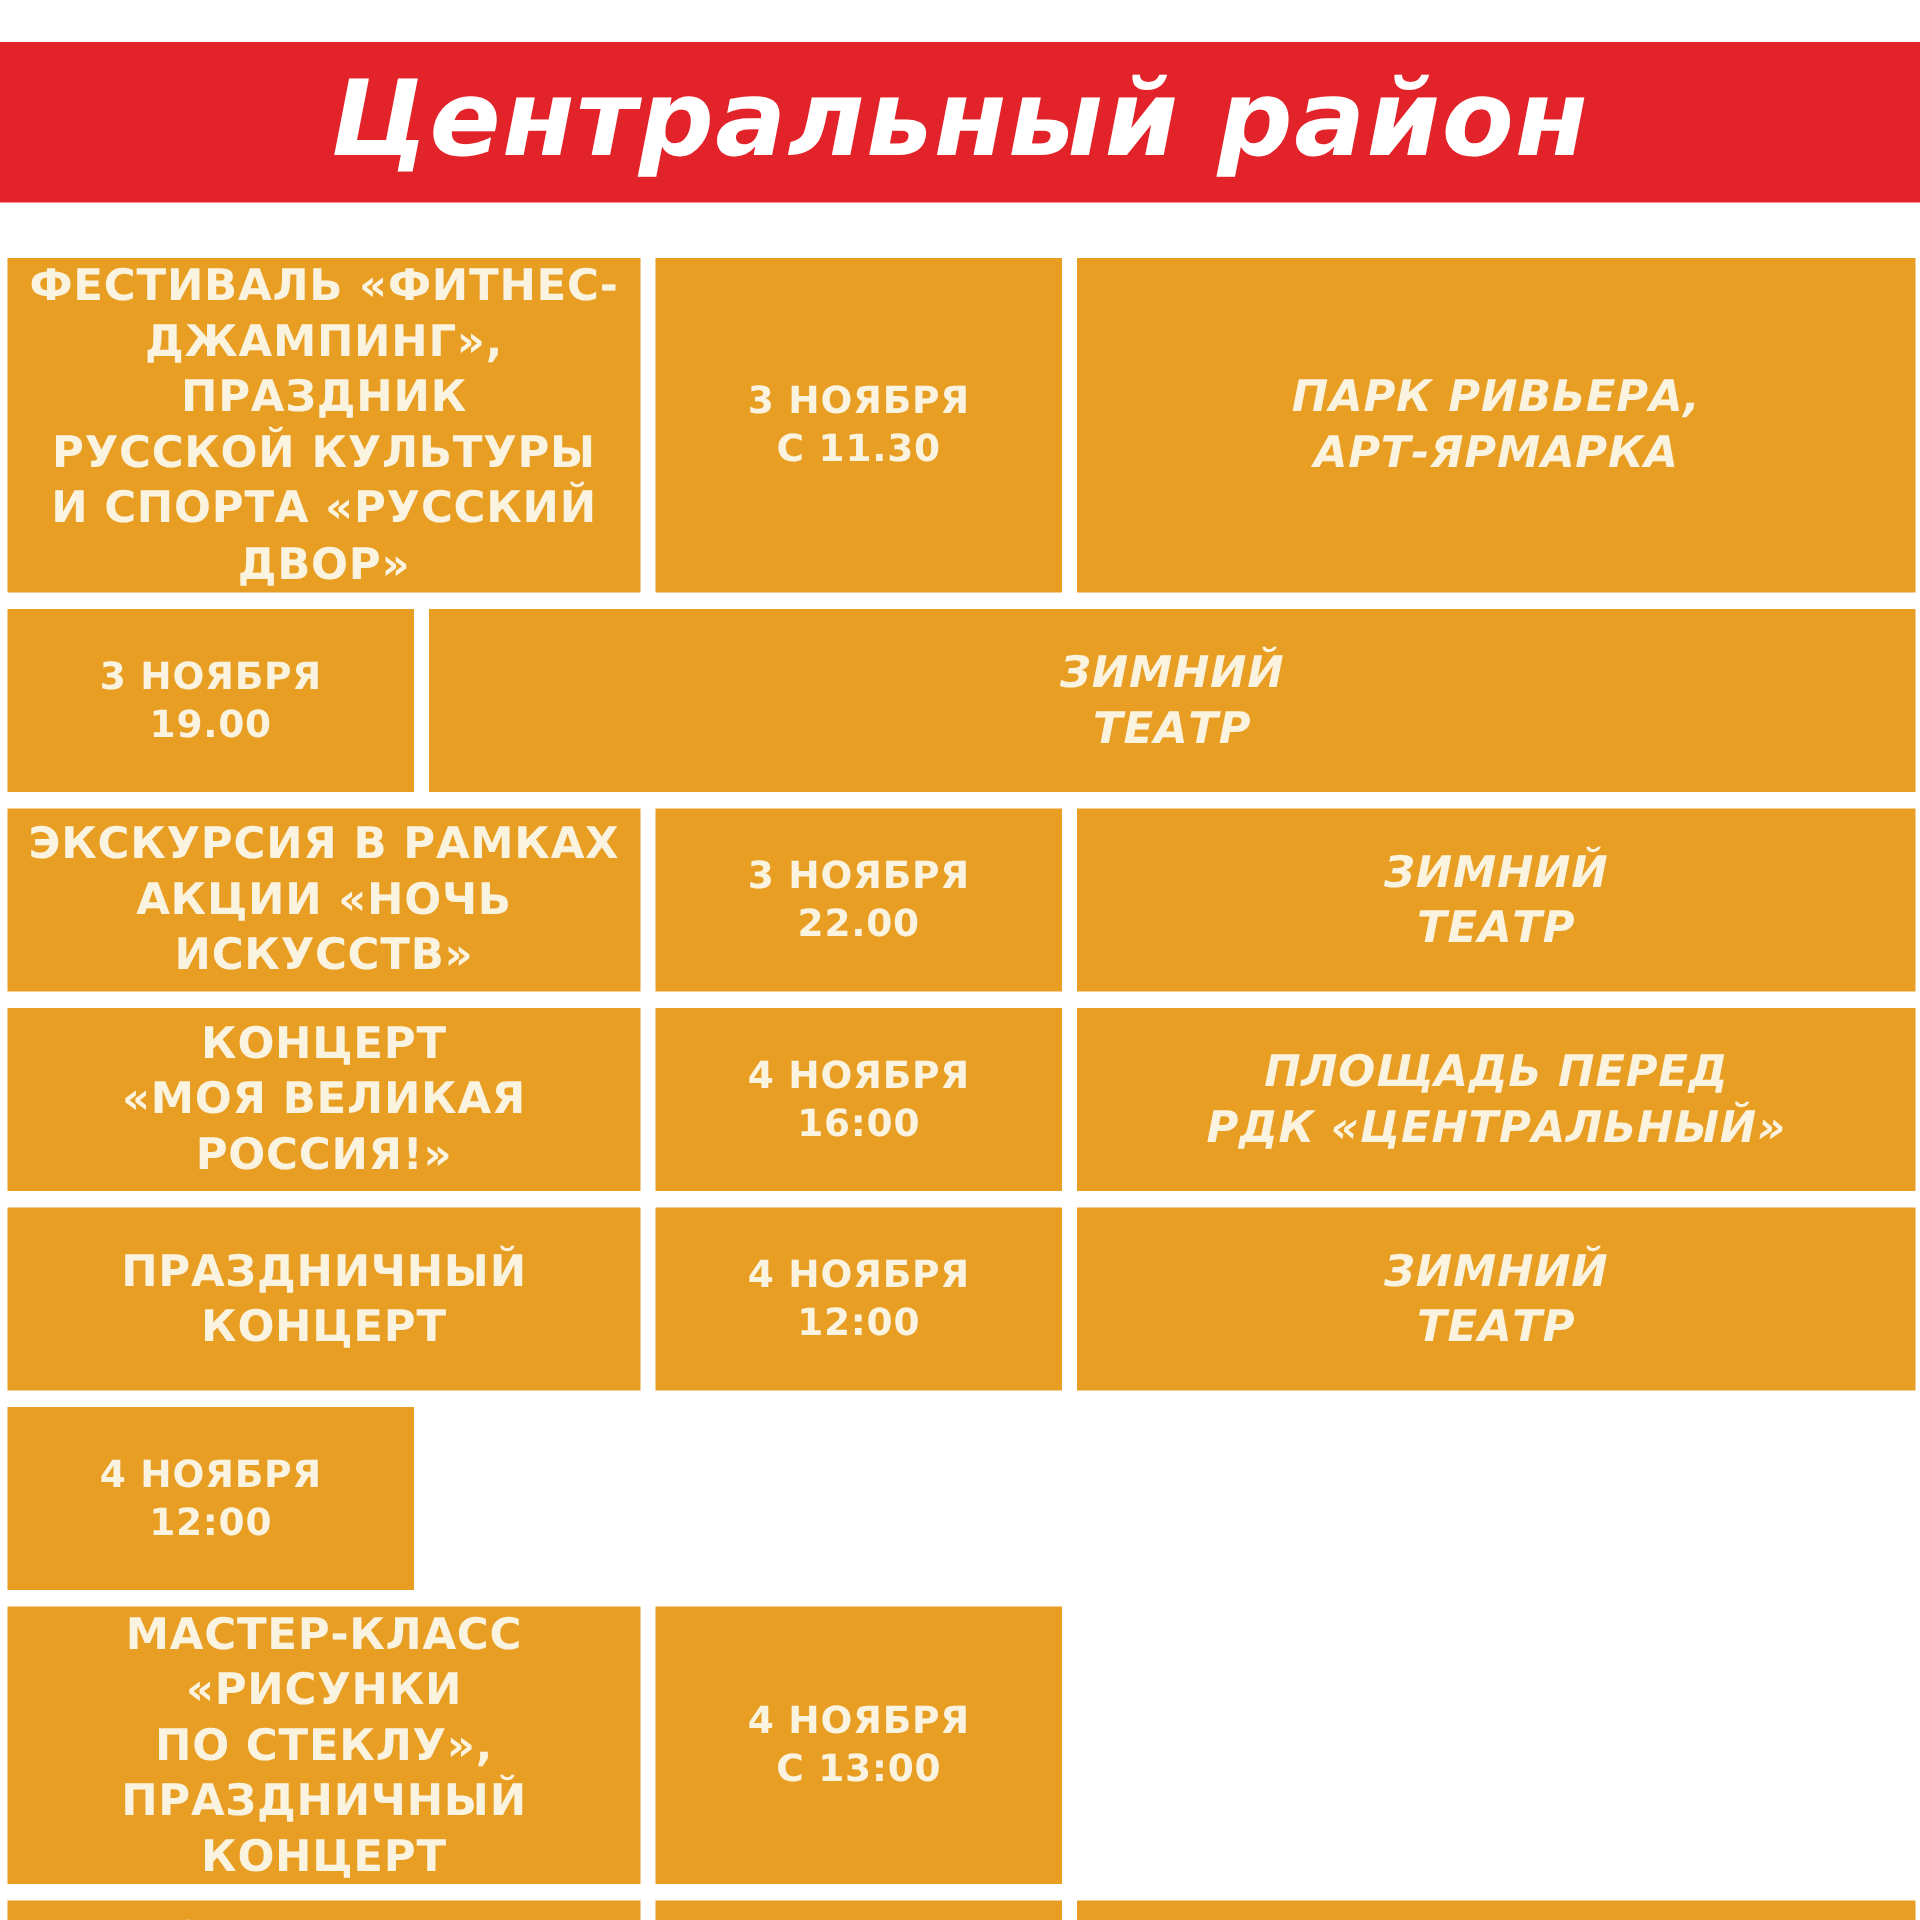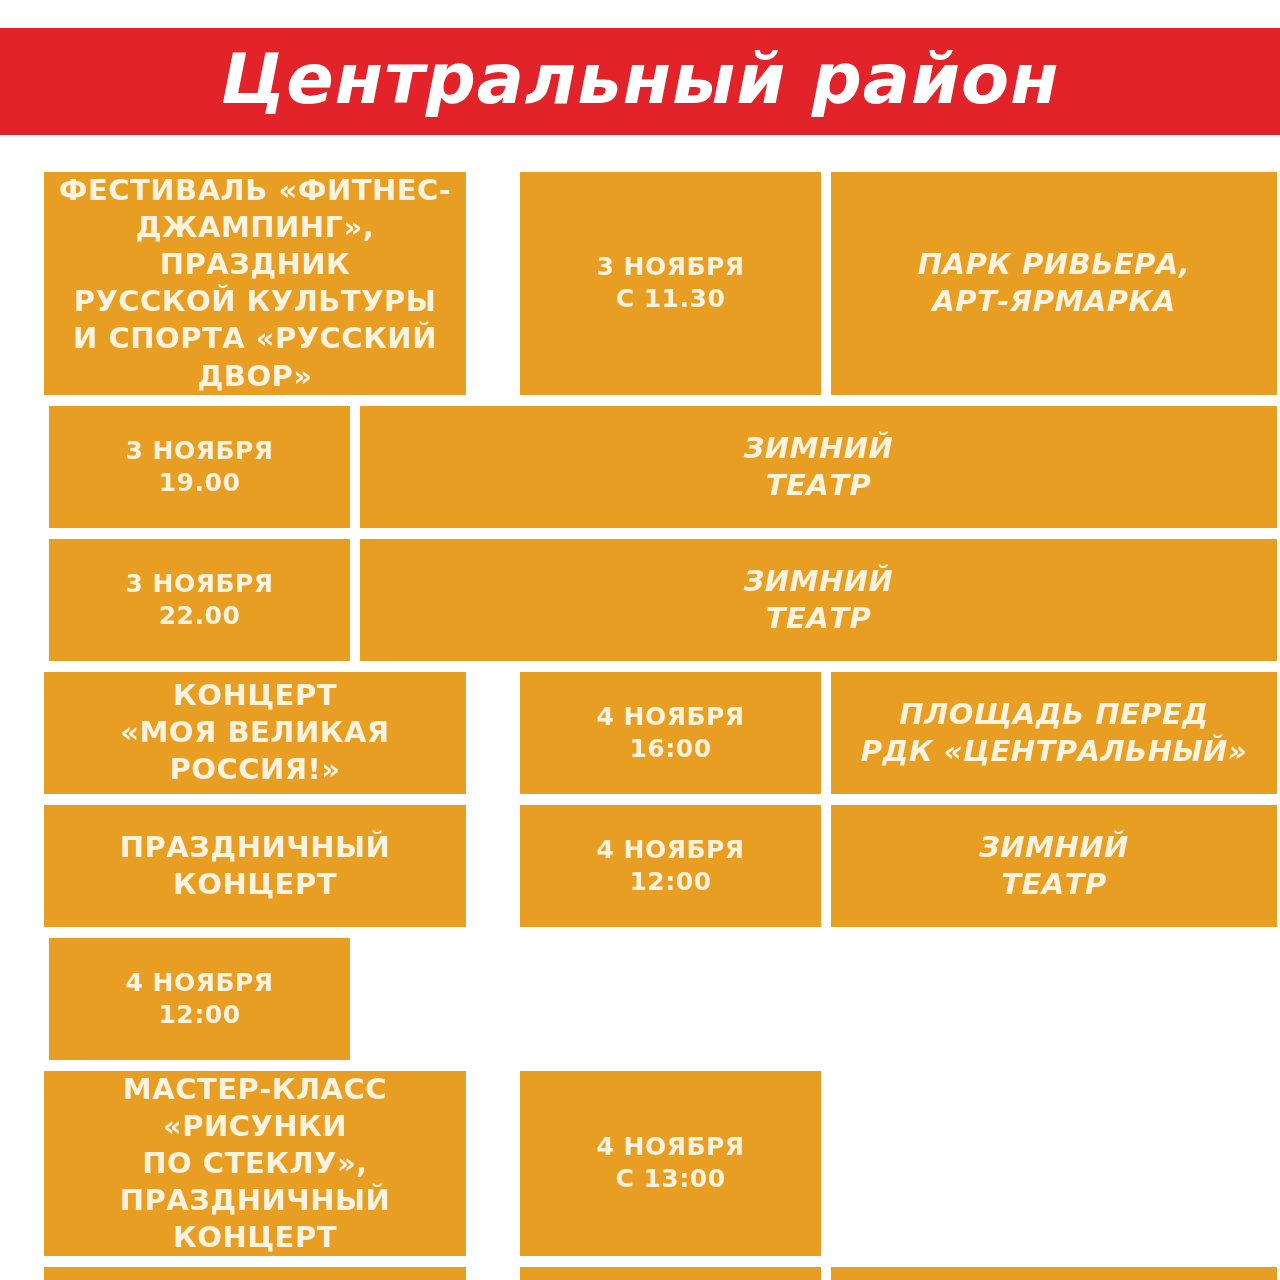--- a/index.html
+++ b/index.html
@@ -59,22 +59,22 @@
     color: var(--cell-text, #faf3e0);
     font-weight: bold;
     text-align: center;
     display: flex;
     align-items: center;
     justify-content: center;
     white-space: pre-line;
     line-height: 1.28;
     letter-spacing: 0.5px;
   }
-  .col-event { width: 422px; font-size: 29px; margin-left: 39px; }
-  .col-date  { width: 301px; font-size: 25px; margin-left: 44px; }
+  .col-event { width: 422px; font-size: 29px; }
+  .col-date  { width: 271px; font-size: 25px; }
   .col-venue { flex: 1;      font-size: 29px; font-style: italic; }
 </style>
 </head>
 <body>
 
 <div class="banner">
   <div class="banner-title">Центральный район</div>
 </div>
 
 <div class="schedule">
@@ -91,20 +91,22 @@
   </div>
 
   <div class="row">
     <div class="cell col-date">3 НОЯБРЯ
 19.00</div>
     <div class="cell col-venue">ЗИМНИЙ
 ТЕАТР</div>
   </div>
 
   <div class="row">
+    <div class="cell col-event">ЭКСКУРСИЯ В РАМКАХ
+АКЦИИ «НОЧЬ ИСКУССТВ»</div>
     <div class="cell col-date">3 НОЯБРЯ
 22.00</div>
     <div class="cell col-venue">ЗИМНИЙ
 ТЕАТР</div>
   </div>
 
   <div class="row">
     <div class="cell col-event">КОНЦЕРТ
 «МОЯ ВЕЛИКАЯ
 РОССИЯ!»</div>

